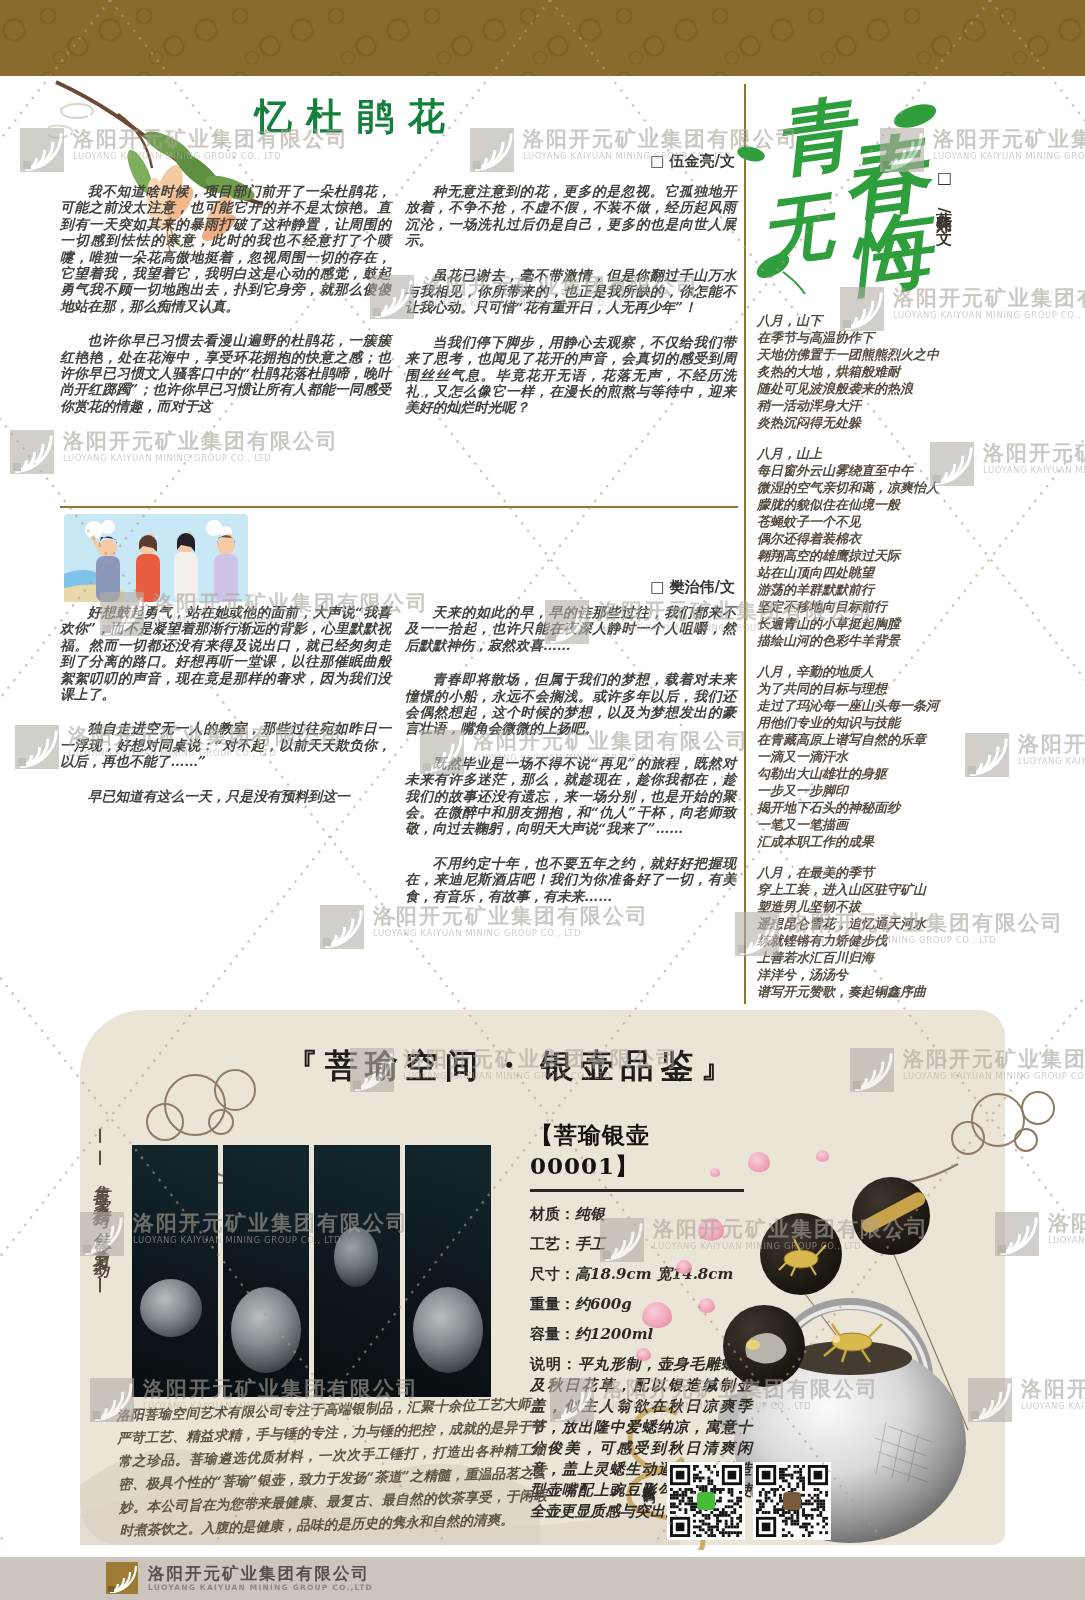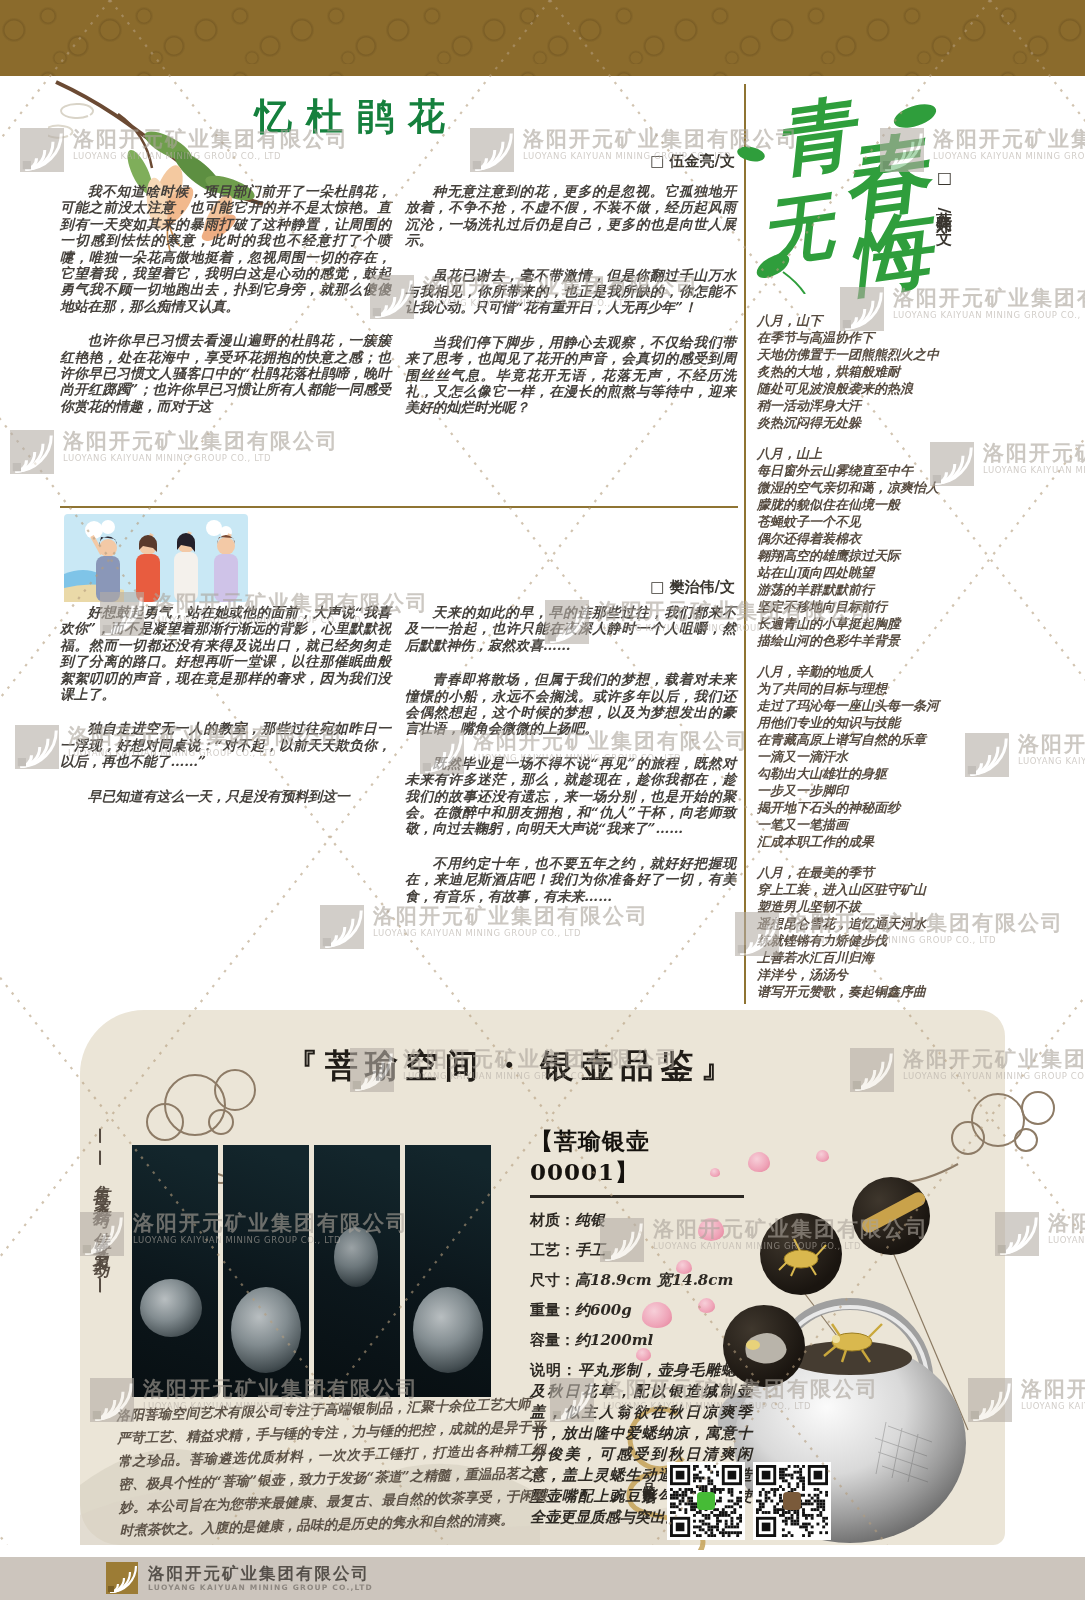--- a/index.html
+++ b/index.html
@@ -56,21 +56,21 @@
   .side-vert{left:10px;top:118px;height:340px;writing-mode:vertical-rl;font-size:16px;letter-spacing:6px;
              font-style:italic;font-weight:700;color:#564c42;z-index:3;}
   .photos{left:52px;top:135px;display:flex;gap:5px;z-index:3;}
   .photo{width:86px;height:252px;position:relative;overflow:hidden;
          background:linear-gradient(200deg,#13262c 8%,#0c171c 55%,#080f12 100%);}
   .photo::after{content:"";position:absolute;left:8px;bottom:24px;width:70px;height:86px;border-radius:50%;
          background:radial-gradient(circle at 40% 35%, #d7dcde 0%, #97a1a5 40%, #4e585c 75%, rgba(20,30,34,0) 100%);
          opacity:.85;}
   .photo:nth-child(3)::after{width:44px;height:60px;left:20px;bottom:110px;opacity:.7;}
   .photo:nth-child(1)::after{width:62px;height:58px;bottom:60px;}
-  .prod{left:450px;top:116px;width:222px;z-index:3;}
+  .prod{left:450px;top:110px;width:222px;z-index:3;}
   .prod-title{font-size:23px;font-weight:800;color:#15120e;letter-spacing:1px;
               font-family:"DejaVu Serif","Liberation Serif",serif;}
   .prod-rule{width:214px;height:3px;background:#2b2722;margin:7px 0 12px 0;}
   .spec p{margin:0 0 9px 0;font-size:15px;line-height:21px;color:#2d2923;text-align:justify;}
   .spec .lab{font-weight:800;}
   .spec .val{font-weight:700;font-style:italic;font-family:"DejaVu Serif","Liberation Serif",serif;}
   .detail-circle{position:absolute;border-radius:50%;z-index:3;
                  background:radial-gradient(circle at 35% 30%, #3f372d 0%, #1a1510 70%);}
   .petal{position:absolute;border-radius:50% 50% 50% 50%/60% 60% 40% 40%;z-index:3;
          background:radial-gradient(circle at 40% 35%, #f8cdd9 0%, #ef9cb4 60%, #e2738f 100%);opacity:.9;}

